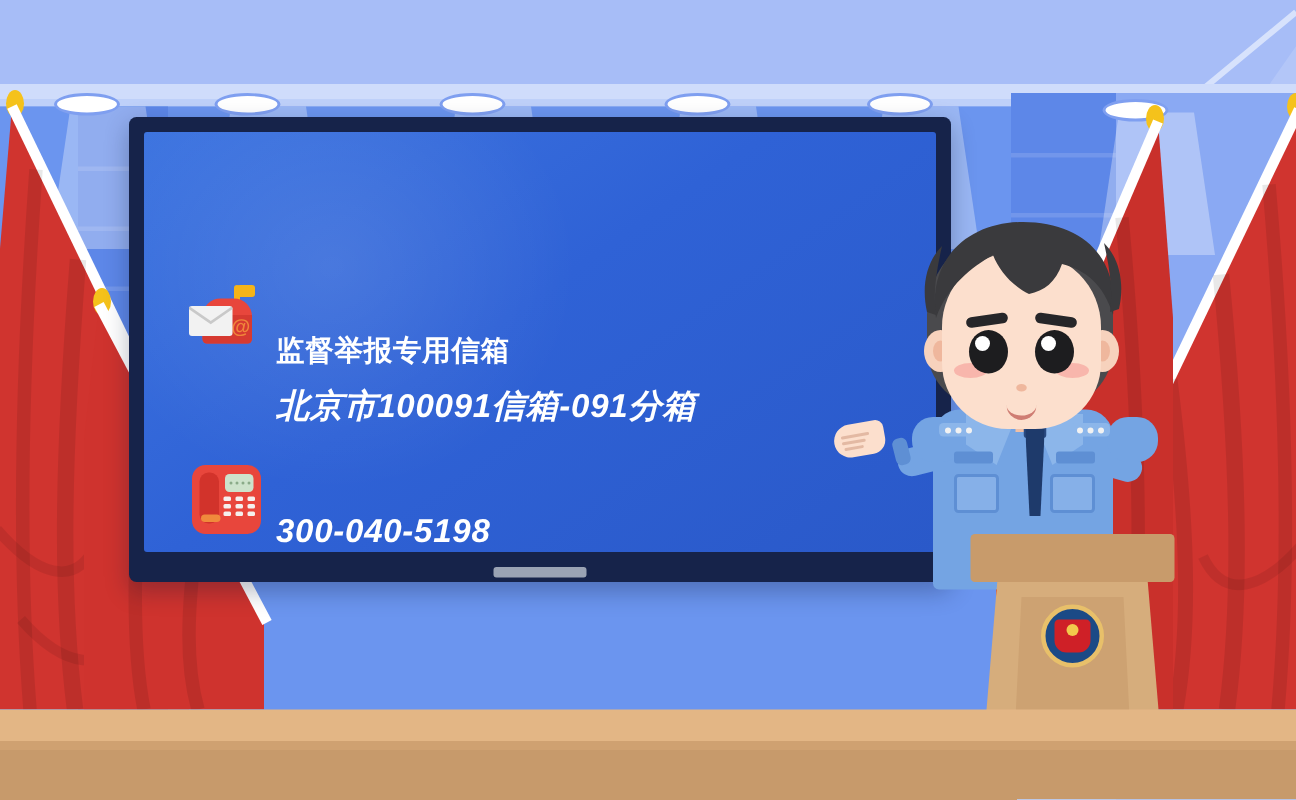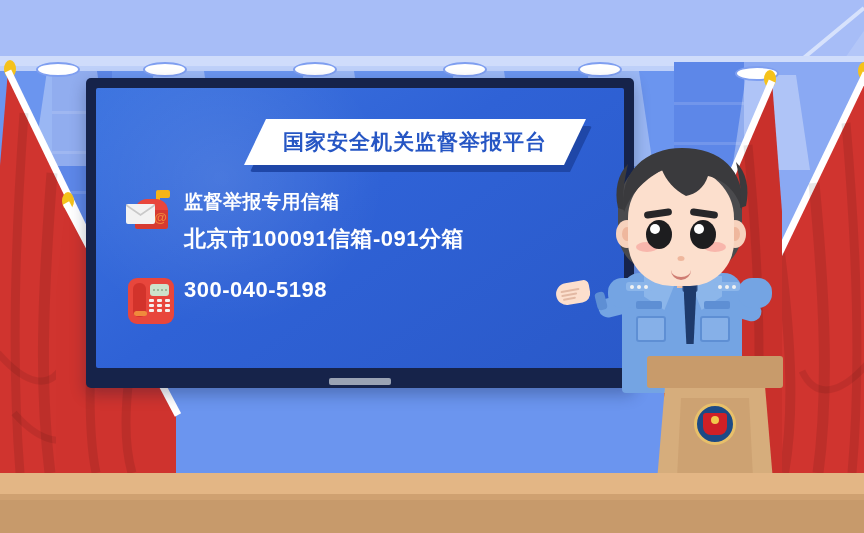--- a/index.html
+++ b/index.html
@@ -93,23 +93,23 @@
   }
   .banner-title{
     color:#2656c4;font-size:21px;font-weight:bold;letter-spacing:1px;
     white-space:nowrap;
   }
 
   
   .info{position:absolute;left:22px;top:100px;width:470px;}
   .row{display:flex;align-items:flex-start;margin-bottom:22px;}
   .row .ico{width:66px;flex:0 0 66px;display:flex;justify-content:center;padding-top:2px;}
-  .row .txt{padding-top:1px;}
+  .row .txt{padding-top:1px;margin-top:32px;}
   .line1{color:#ffffff;font-size:19px;font-weight:bold;letter-spacing:.5px;margin-bottom:9px;}
-  .line2{color:#ffffff;font-size:22px;font-weight:bold;letter-spacing:.5px;}
+  .line2{color:#ffffff;font-size:22px;font-weight:bold;letter-spacing:.5px;font-style:italic;}
 
   
   .mailbox{position:relative;width:50px;height:44px;}
   .mb-body{position:absolute;left:9px;top:9px;width:33px;height:30px;background:#e8463c;border-radius:12px 12px 3px 3px;}
   .mb-body2{position:absolute;left:9px;top:20px;width:33px;height:19px;background:#d63a31;border-radius:0 0 3px 3px;}
   .mb-flagpole{position:absolute;left:30px;top:0px;width:4px;height:18px;background:#f5b418;border-radius:2px;}
   .mb-flag{position:absolute;left:32px;top:0px;width:12px;height:8px;background:#f5b418;border-radius:2px;}
   .mb-at{position:absolute;left:27px;top:20px;width:15px;height:15px;border-radius:50%;
          color:#f0853a;font-size:13px;font-weight:bold;line-height:15px;text-align:center;}
   .mb-env{position:absolute;left:0px;top:14px;width:29px;height:20px;background:#f2f2f2;border-radius:2px;}
@@ -295,26 +295,20 @@
       <path d="M150 28 L42 280" stroke="#ffffff" stroke-width="7" fill="none"></path>
       <path d="M126 92 C138 222 140 338 132 420" stroke="rgba(0,0,0,.09)" stroke-width="9" fill="none"></path>
       <path d="M88 180 C100 290 102 364 92 420" stroke="rgba(0,0,0,.09)" stroke-width="10" fill="none"></path>
     </svg>
   </div>
 
   <div class="screen-frame">
     <div class="screen-inner">
       <div class="screen-glow"></div>
 
-      <div class="banner">
-        <div class="banner-shadow"></div>
-        <div class="banner-face">
-          <span class="banner-title">国家安全机关监督举报平台</span>
-        </div>
-      </div>
 
       <div class="info">
 
         <div class="row">
           <div class="ico">
             <div class="mailbox">
               <div class="mb-flagpole"></div>
               <div class="mb-flag"></div>
               <div class="mb-body"></div>
               <div class="mb-body2"></div>

